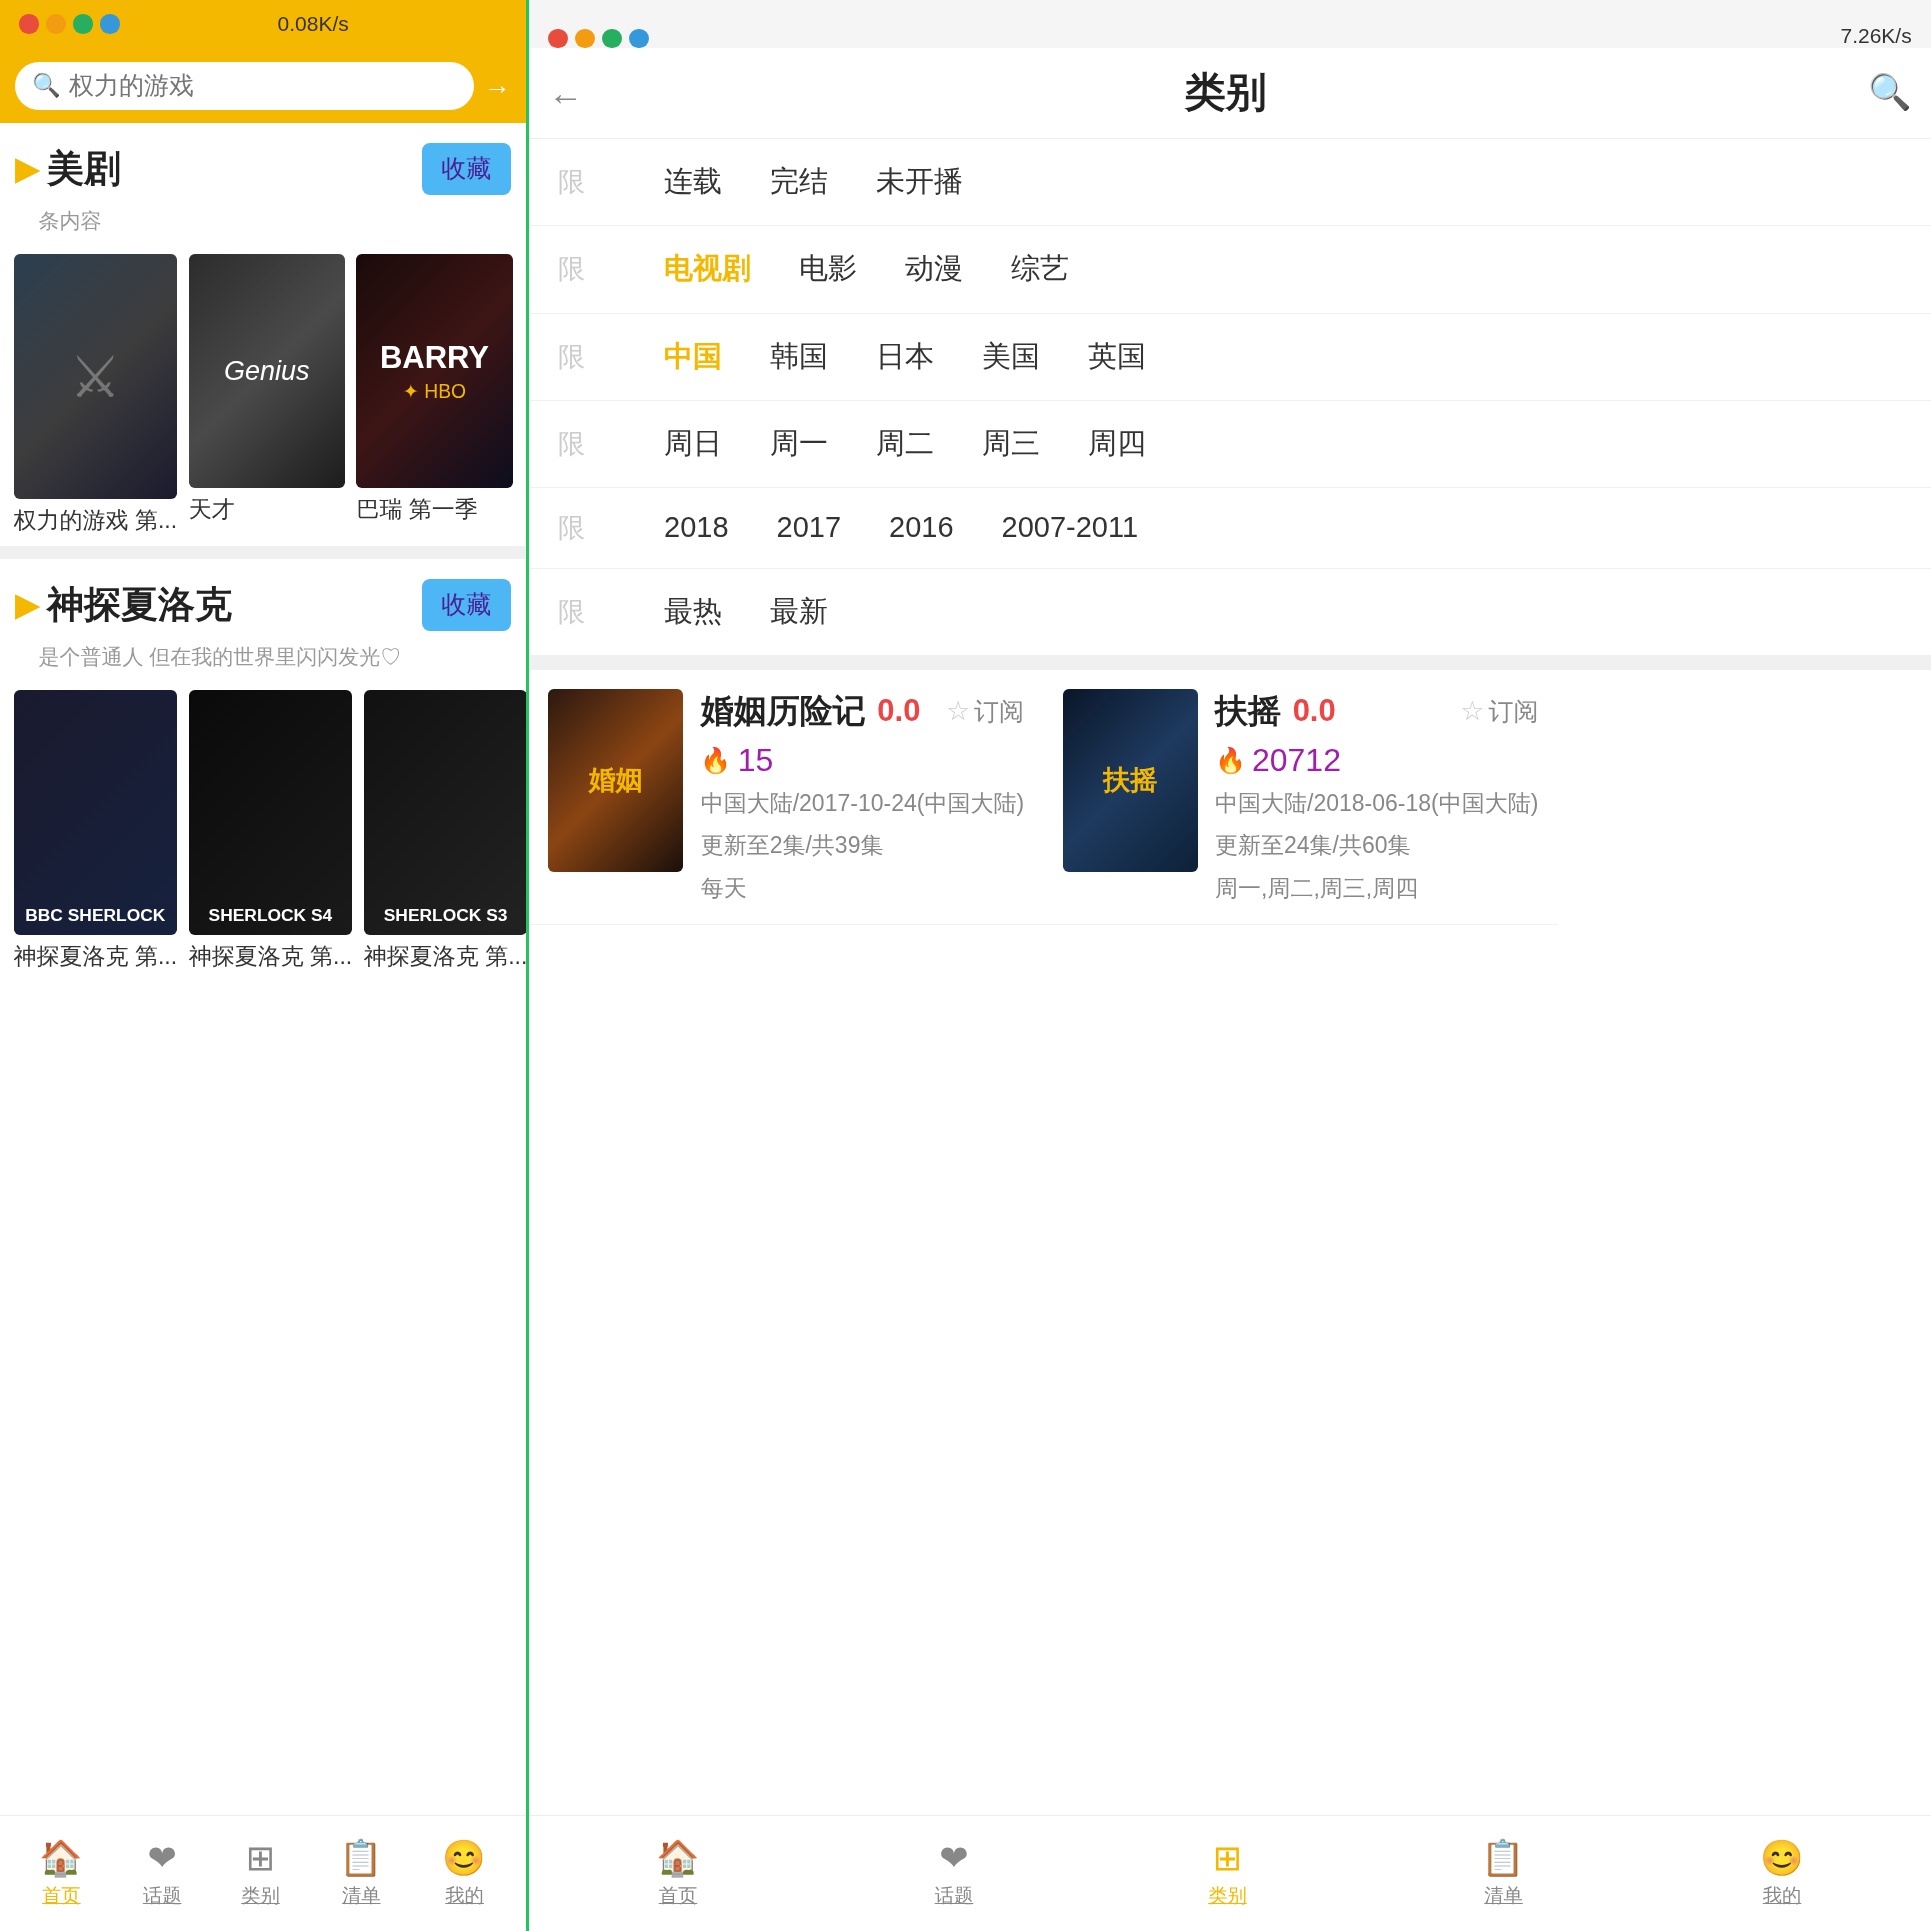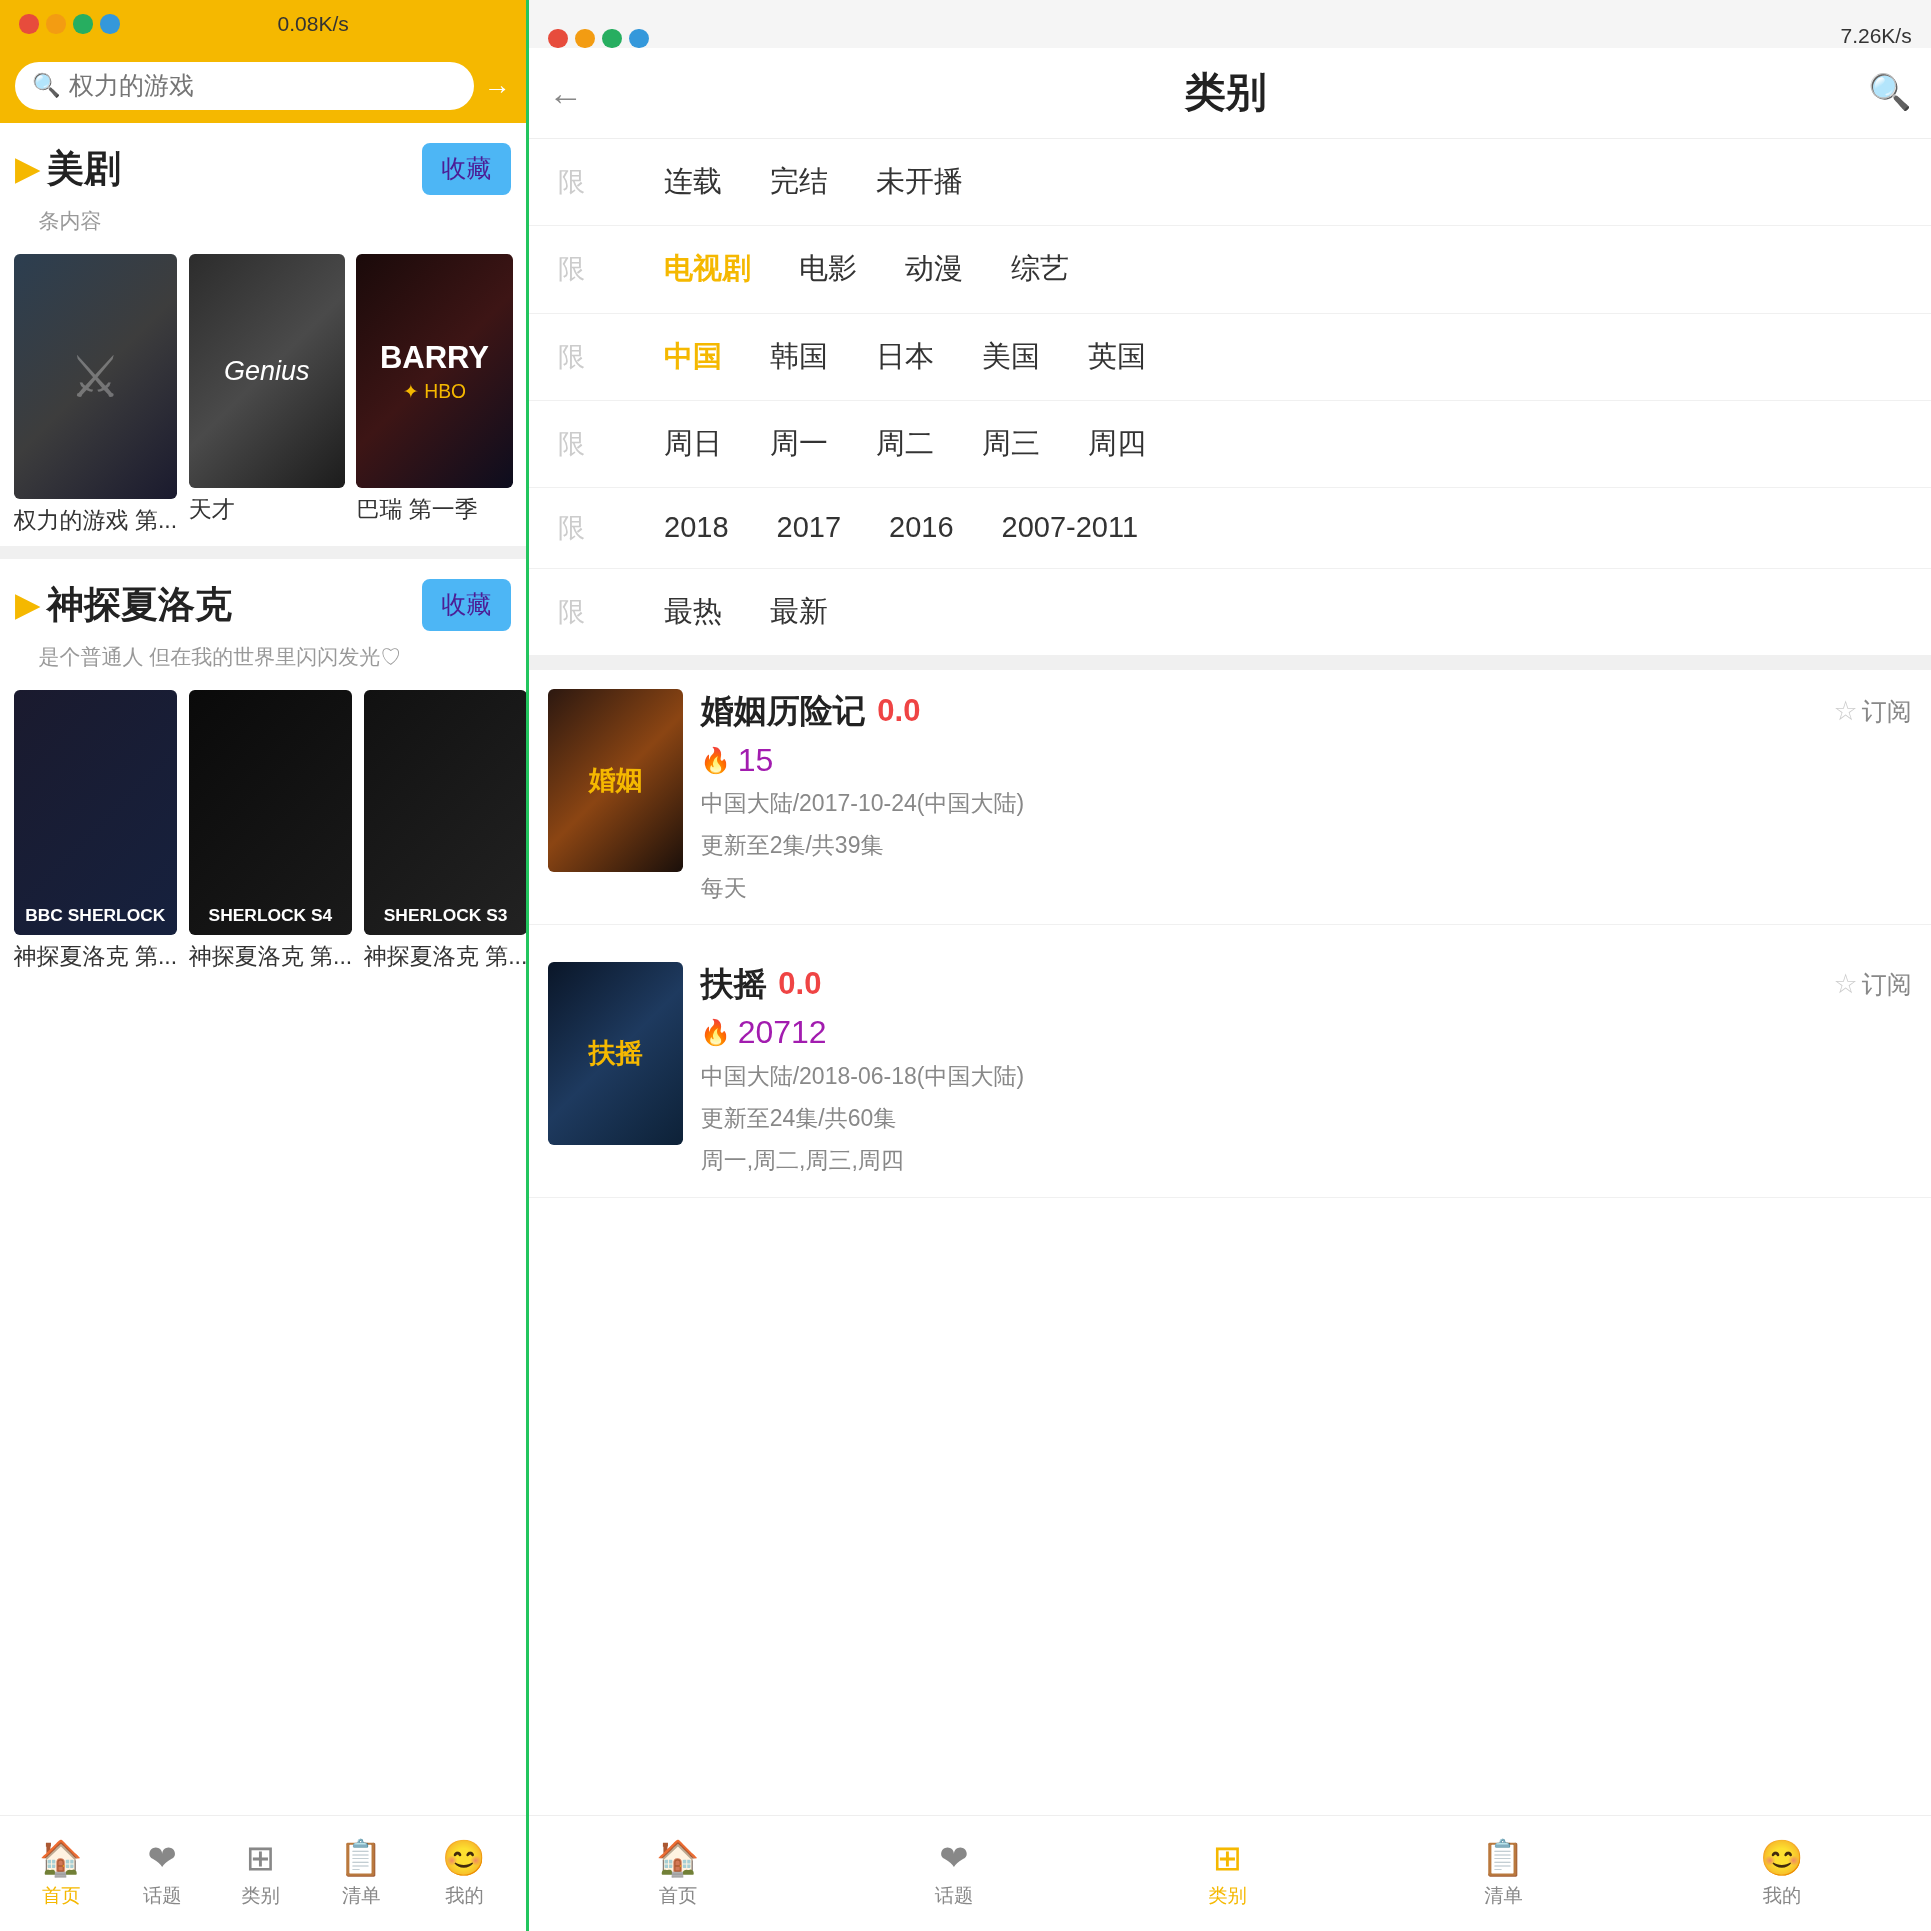--- a/index.html
+++ b/index.html
@@ -279,20 +279,21 @@
     .nav-icon {
       font-size: 35px;
       color: #888;
     }
     .nav-icon.active {
       color: #f5b800;
     }
     .nav-label {
       font-size: 19.3px;
       color: #888;
+      text-decoration: underline;
     }
     .nav-label.active {
       color: #f5b800;
     }
 
     
     .right-panel {
       width: 1402px;
       height: 1931px;
       background: #fff;
@@ -374,22 +375,20 @@
     .filter-option.active {
       color: #f5b800;
       font-weight: bold;
     }
     .series-divider {
       height: 13.5px;
       background: #f0f0f0;
     }
     .series-list {
       display: flex;
-      flex-direction: column;
-      gap: 17px;
     }
     .series-item {
       display: flex;
       align-items: flex-start;
       padding: 19.3px;
       border-bottom: 1px solid #f0f0f0;
       gap: 17.4px;
     }
     .series-poster {
       width: 135px;

